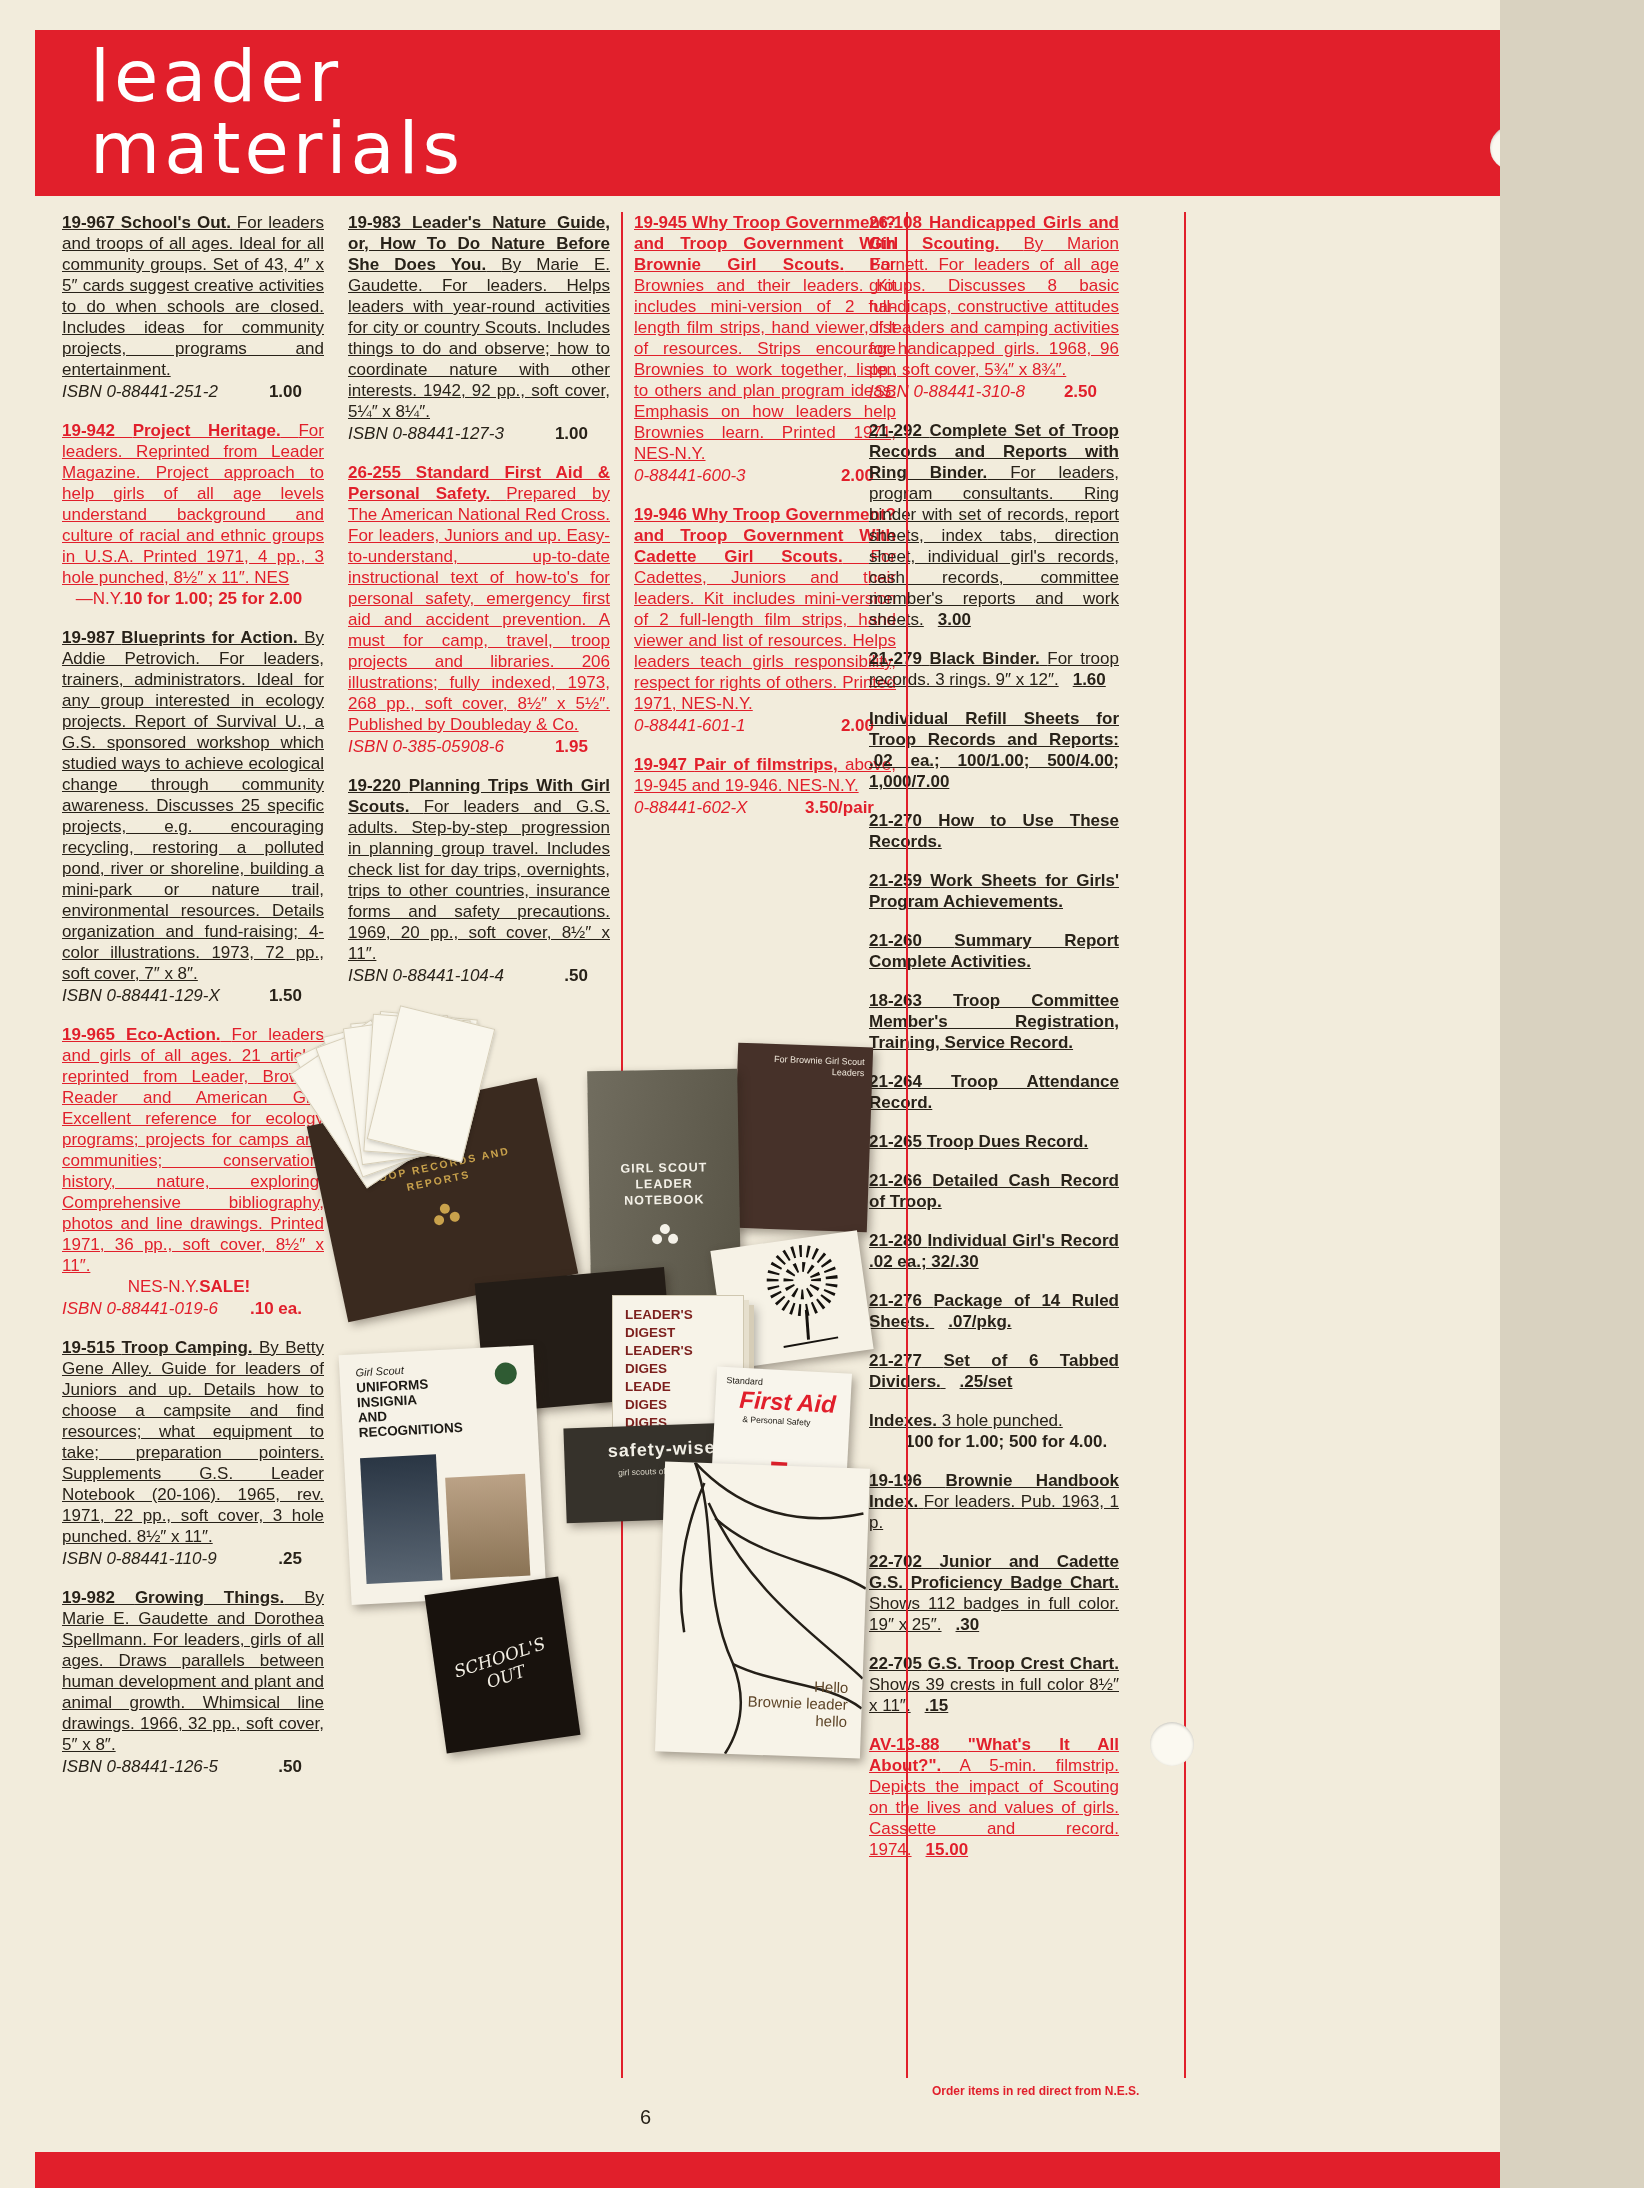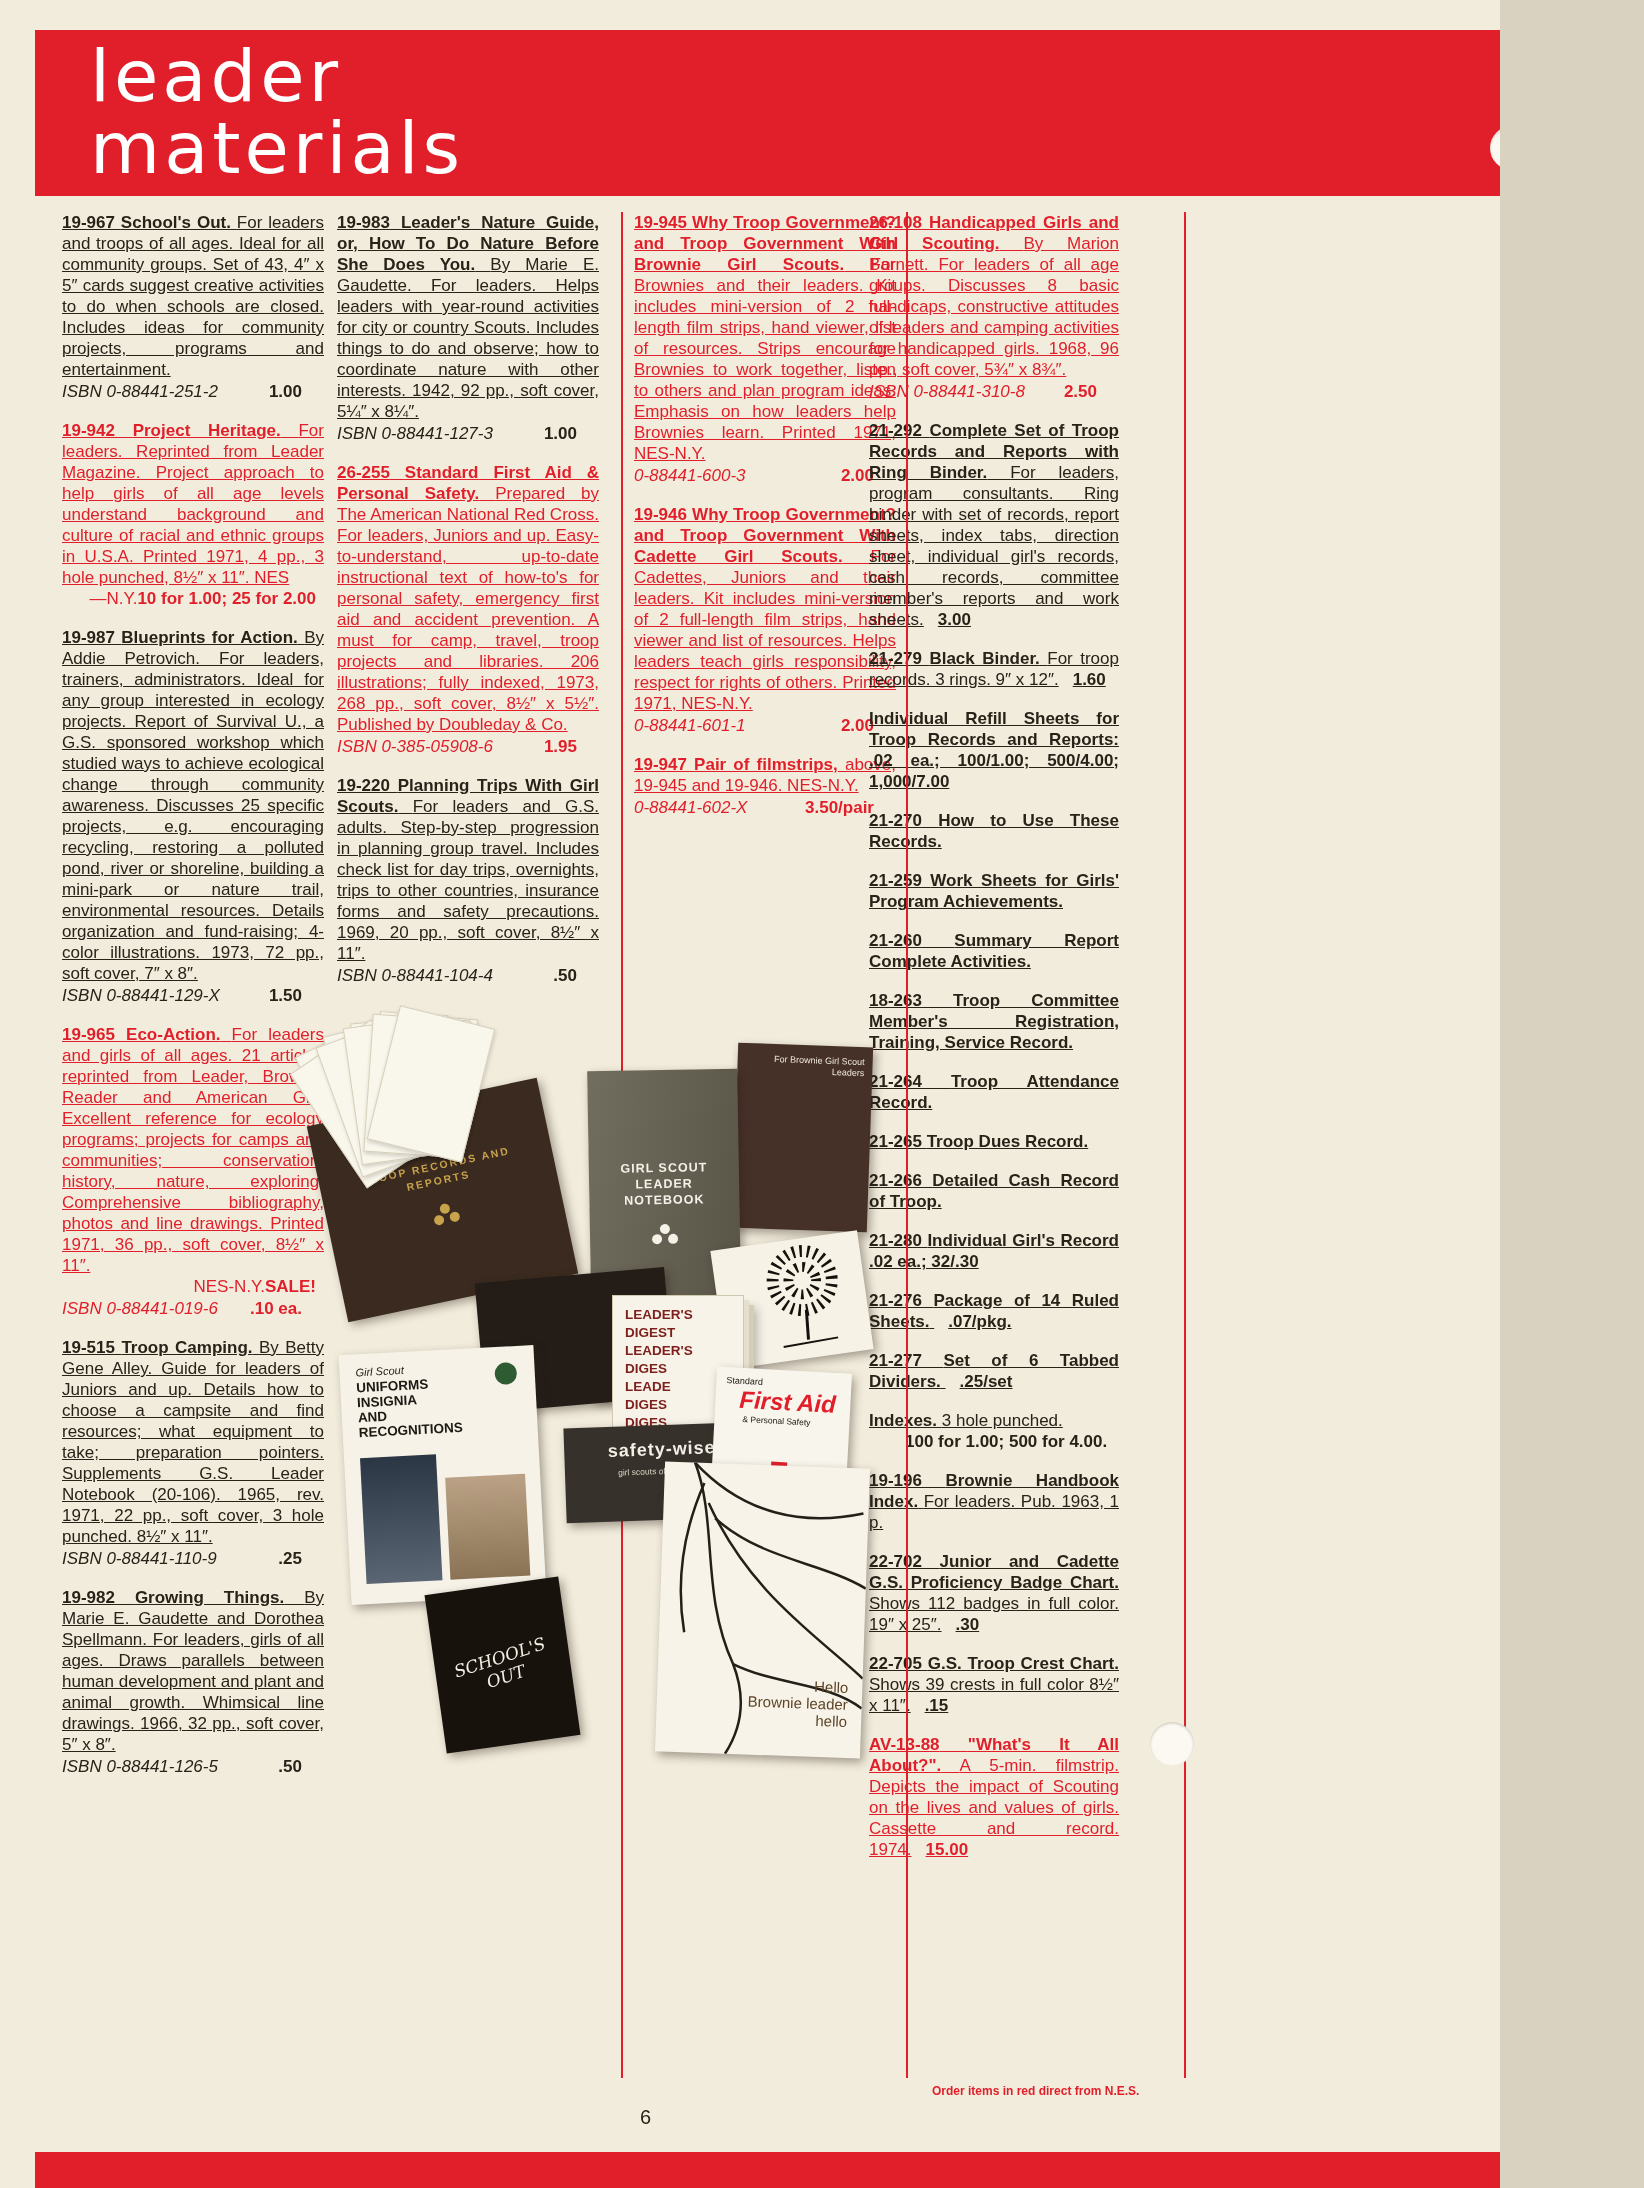--- a/index.html
+++ b/index.html
@@ -22,36 +22,36 @@
   
   .footer-bar{position:absolute;left:35px;top:2152px;width:1574px;height:36px;background:var(--red);}
   .page-number{position:absolute;left:640px;top:2106px;font-size:20px;color:var(--ink);}
   .order-note{
     position:absolute;left:920px;top:2082px;width:252px;
     color:var(--red);font-weight:bold;font-size:12px;line-height:19px;margin-left:12px;
   }
   
   .col{position:absolute;top:212px;font-size:17px;line-height:21px;text-align:justify;}
   .col-1{left:62px;width:262px;}
-  .col-2{left:337px;width:262px;}
+  .col-2{left:348px;width:262px;}
   .col-3{left:634px;width:262px;}
   .col-4{left:869px;width:250px;}
   .rule{position:absolute;top:212px;width:2px;height:1866px;background:var(--red);}
   .rule-a{left:621px;}
   .rule-b{left:906px;}
   .rule-c{left:1184px;}
   .entry{margin:0 0 18px 0;}
   .entry p{margin:0;text-decoration:underline;}
   .entry-head{font-weight:bold;}
   .entry.red, .entry.red .isbn, .entry.red .price{color:var(--red);}
   .isbn-row{display:flex;justify-content:space-between;padding-right:22px;margin-top:1px;}
   .isbn{font-style:italic;font-weight:normal;}
   .price,.note-right,.inline-price,.price-block{font-weight:bold;}
   .inline-price{margin-left:14px;white-space:nowrap;}
-  .note-row{display:flex;justify-content:flex-end;padding-right:8px;}
+  .note-row{display:flex;justify-content:center;padding-right:8px;}
   .price-block{padding-left:36px;}
   
   .hole{position:absolute;width:44px;height:44px;border-radius:50%;background:#fbf9f1;
         box-shadow:inset 0 1px 3px rgba(0,0,0,.22);z-index:30;}
   .hole-1{left:1490px;top:126px;}
   .hole-2{left:1150px;top:1722px;}
   
   .collage{position:absolute;left:320px;top:1015px;width:585px;height:870px;z-index:10;}
   .ph{position:absolute;box-shadow:3px 4px 10px rgba(40,30,20,.4);}
   .brownie-binder{left:415px;top:30px;width:135px;height:185px;background:#463129;transform:rotate(2deg);

